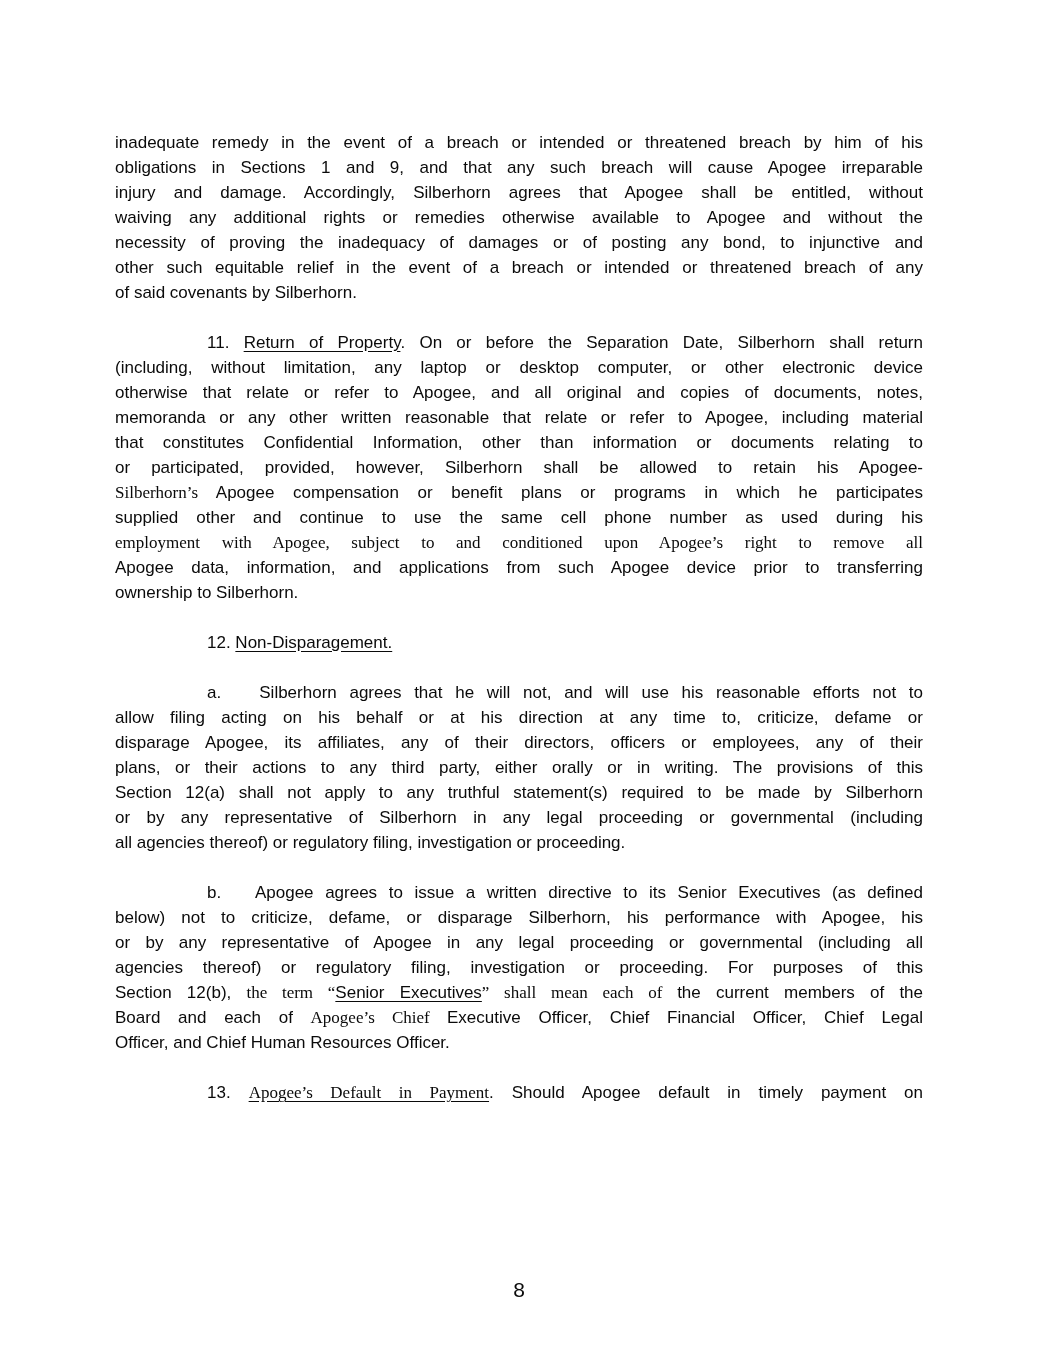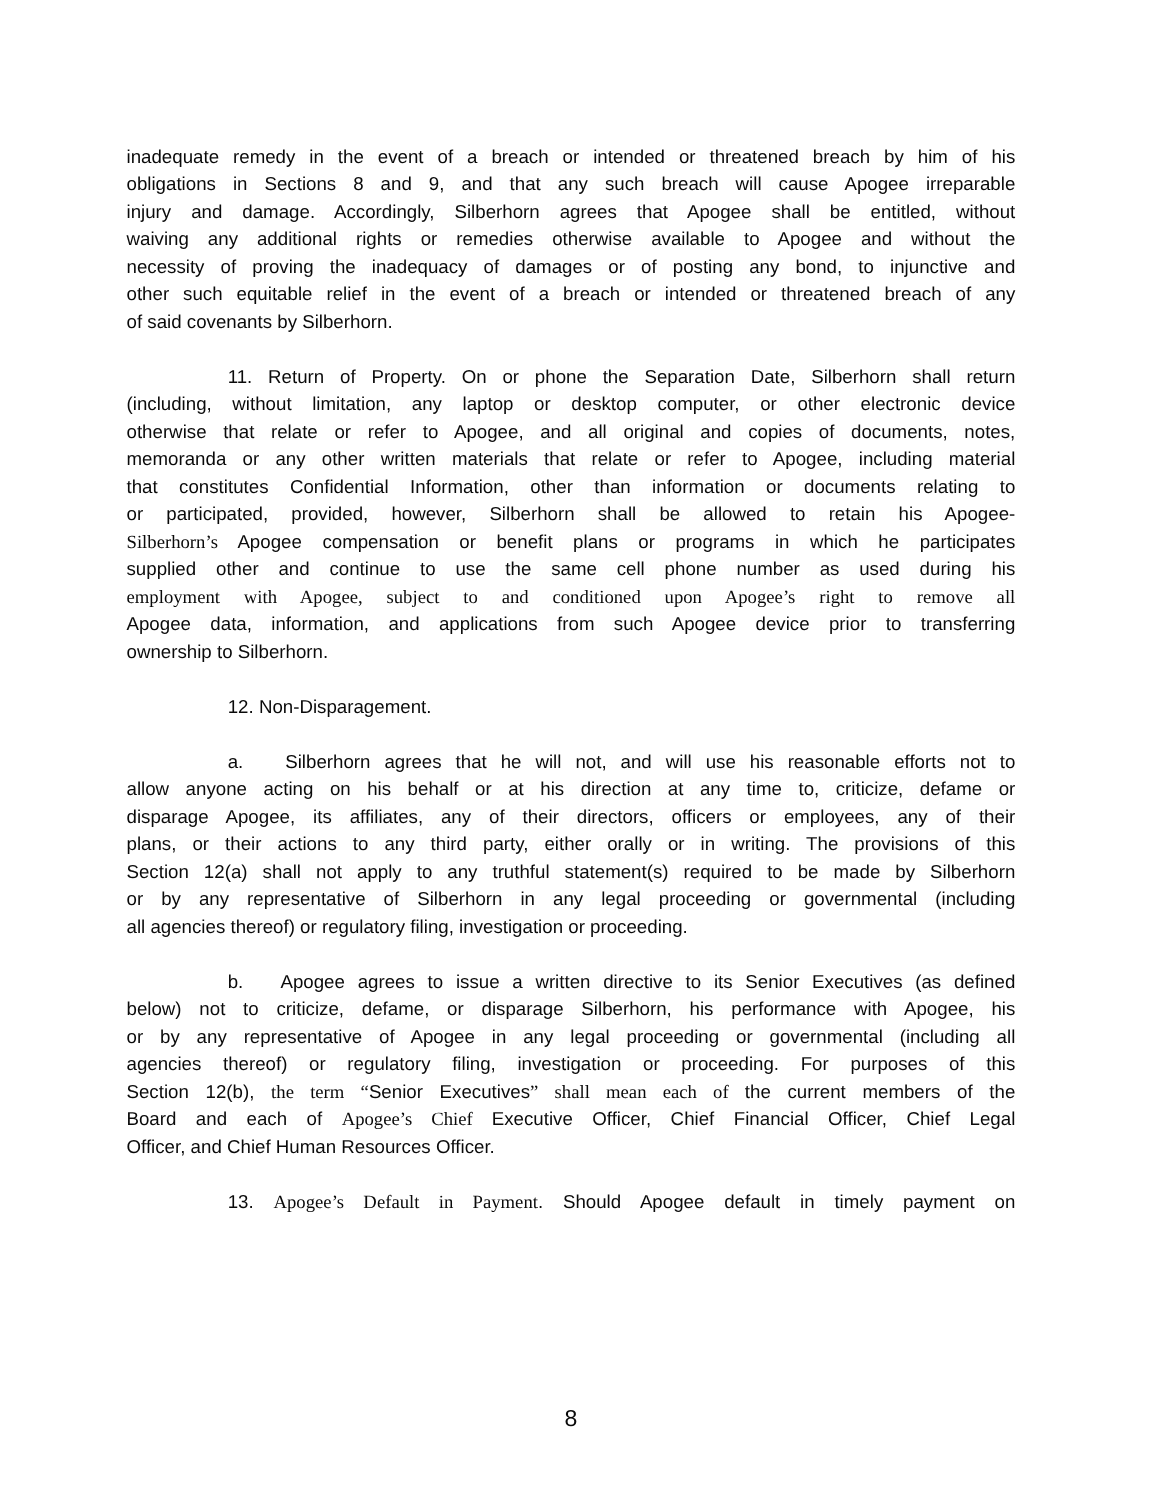--- a/index.html
+++ b/index.html
@@ -24,63 +24,63 @@
   .line {
     text-align: justify;
     text-align-last: justify;
     white-space: nowrap;
   }
   .line.last {
     text-align-last: left;
   }
   .line.indent { text-indent: 92px; }
   .serif { font-family: "Liberation Serif", serif; }
-  .u { text-underline-offset: 3px; }
+  .u { text-decoration: underline; text-underline-offset: 3px; }
   .page-number {
     position: absolute;
     top: 1277px;
     left: 115px;
     width: 808px;
     text-align: center;
     font-size: 21px;
     line-height: 25px;
   }
 </style>
 </head>
 <body>
 
 <div class="doc-body" id="doc-body">
     <div class="para">
       <div class="line"><span>inadequate remedy in the event of a breach or intended or threatened breach by him of his</span></div>
-      <div class="line"><span>obligations in Sections 8 and 9, and that any such breach will cause Apogee irreparable</span></div>
+      <div class="line"><span>obligations in Sections 1 and 9, and that any such breach will cause Apogee irreparable</span></div>
       <div class="line"><span>injury and damage. Accordingly, Silberhorn agrees that Apogee shall be entitled, without</span></div>
       <div class="line"><span>waiving any additional rights or remedies otherwise available to Apogee and without the</span></div>
       <div class="line"><span>necessity of proving the inadequacy of damages or of posting any bond, to injunctive and</span></div>
       <div class="line"><span>other such equitable relief in the event of a breach or intended or threatened breach of any</span></div>
       <div class="line last"><span>of said covenants by Silberhorn.</span></div>
     </div>
     <div class="para">
-      <div class="line indent"><span>11.&nbsp;</span><span class="u">Return of Property</span><span>. On or phone the Separation Date, Silberhorn shall return</span></div>
+      <div class="line indent"><span>11.&nbsp;</span><span class="u">Return of Property</span><span>. On or before the Separation Date, Silberhorn shall return</span></div>
       <div class="line"><span>(including, without limitation, any laptop or desktop computer, or other electronic device</span></div>
       <div class="line"><span>otherwise that relate or refer to Apogee, and all original and copies of documents, notes,</span></div>
-      <div class="line"><span>memoranda or any other written materials that relate or refer to Apogee, including material</span></div>
+      <div class="line"><span>memoranda or any other written reasonable that relate or refer to Apogee, including material</span></div>
       <div class="line"><span>that constitutes Confidential Information, other than information or documents relating to</span></div>
       <div class="line"><span>or participated, provided, however, Silberhorn shall be allowed to retain his Apogee-</span></div>
       <div class="line"><span class="serif">Silberhorn’s</span><span> Apogee compensation or benefit plans or programs in which he participates</span></div>
       <div class="line"><span>supplied other and continue to use the same cell phone number as used during his</span></div>
       <div class="line"><span class="serif">employment with Apogee, subject to and conditioned upon Apogee’s right to remove all</span></div>
       <div class="line"><span>Apogee data, information, and applications from such Apogee device prior to transferring</span></div>
       <div class="line last"><span>ownership to Silberhorn.</span></div>
     </div>
     <div class="para">
       <div class="line last indent"><span>12.&nbsp;</span><span class="u">Non-Disparagement.</span></div>
     </div>
     <div class="para">
       <div class="line indent"><span>a.&nbsp;&nbsp; Silberhorn agrees that he will not, and will use his reasonable efforts not to</span></div>
-      <div class="line"><span>allow anyone acting on his behalf or at his direction at any time to, criticize, defame or</span></div>
+      <div class="line"><span>allow filing acting on his behalf or at his direction at any time to, criticize, defame or</span></div>
       <div class="line"><span>disparage Apogee, its affiliates, any of their directors, officers or employees, any of their</span></div>
       <div class="line"><span>plans, or their actions to any third party, either orally or in writing. The provisions of this</span></div>
       <div class="line"><span>Section 12(a) shall not apply to any truthful statement(s) required to be made by Silberhorn</span></div>
       <div class="line"><span>or by any representative of Silberhorn in any legal proceeding or governmental (including</span></div>
       <div class="line last"><span>all agencies thereof) or regulatory filing, investigation or proceeding.</span></div>
     </div>
     <div class="para">
       <div class="line indent"><span>b.&nbsp;&nbsp; Apogee agrees to issue a written directive to its Senior Executives (as defined</span></div>
       <div class="line"><span>below) not to criticize, defame, or disparage Silberhorn, his performance with Apogee, his</span></div>
       <div class="line"><span>or by any representative of Apogee in any legal proceeding or governmental (including all</span></div>

